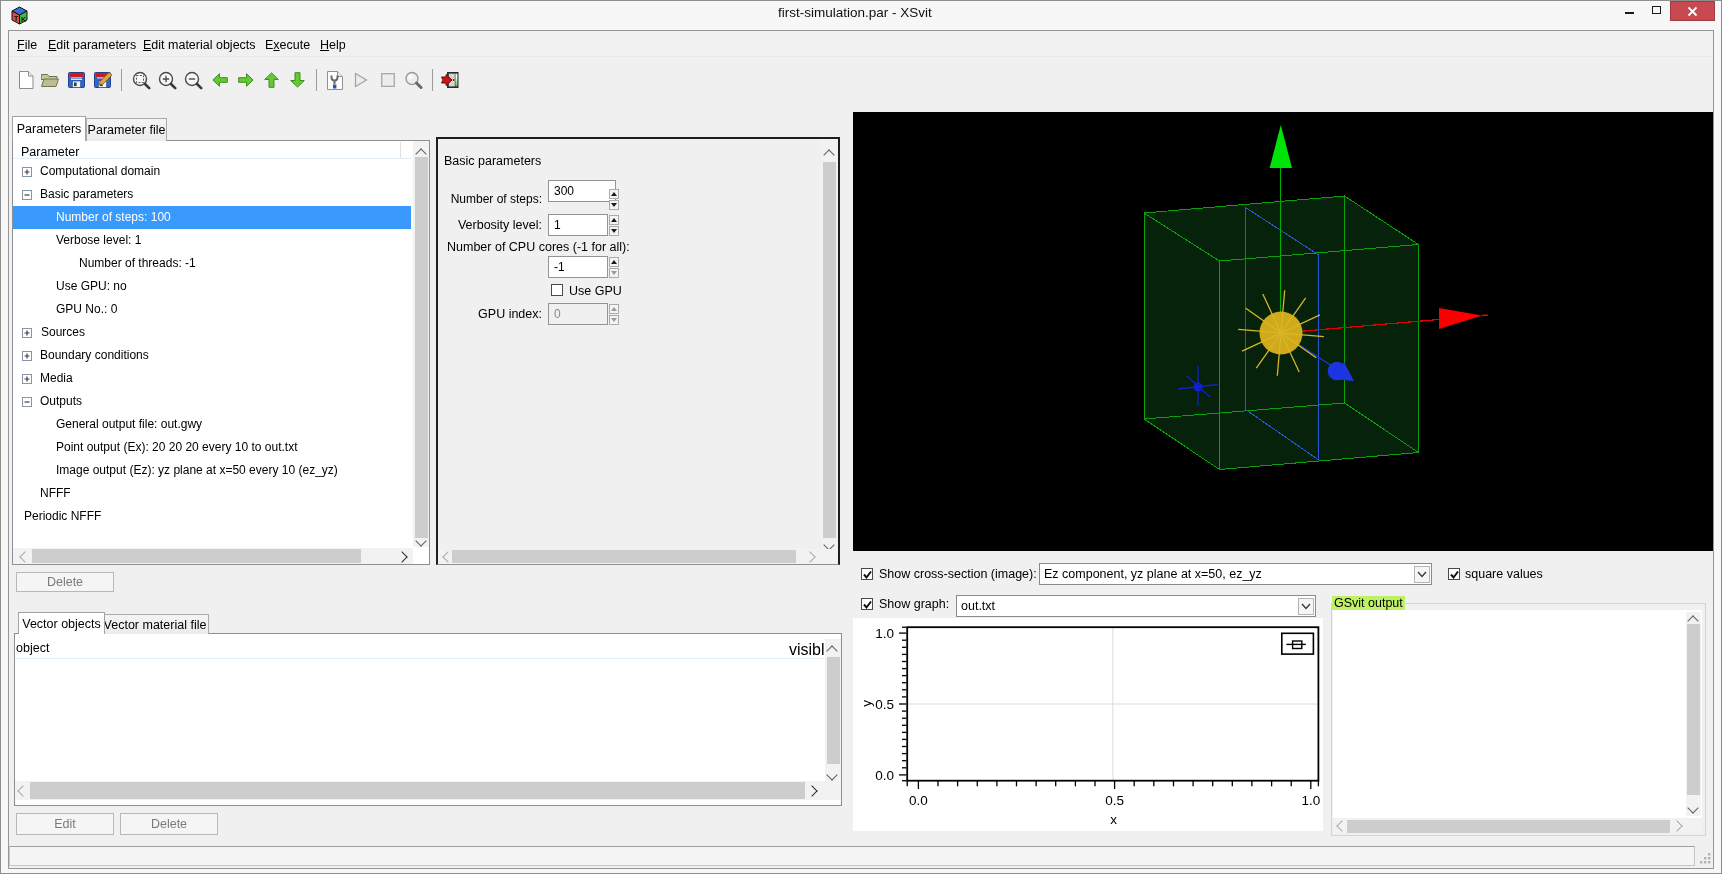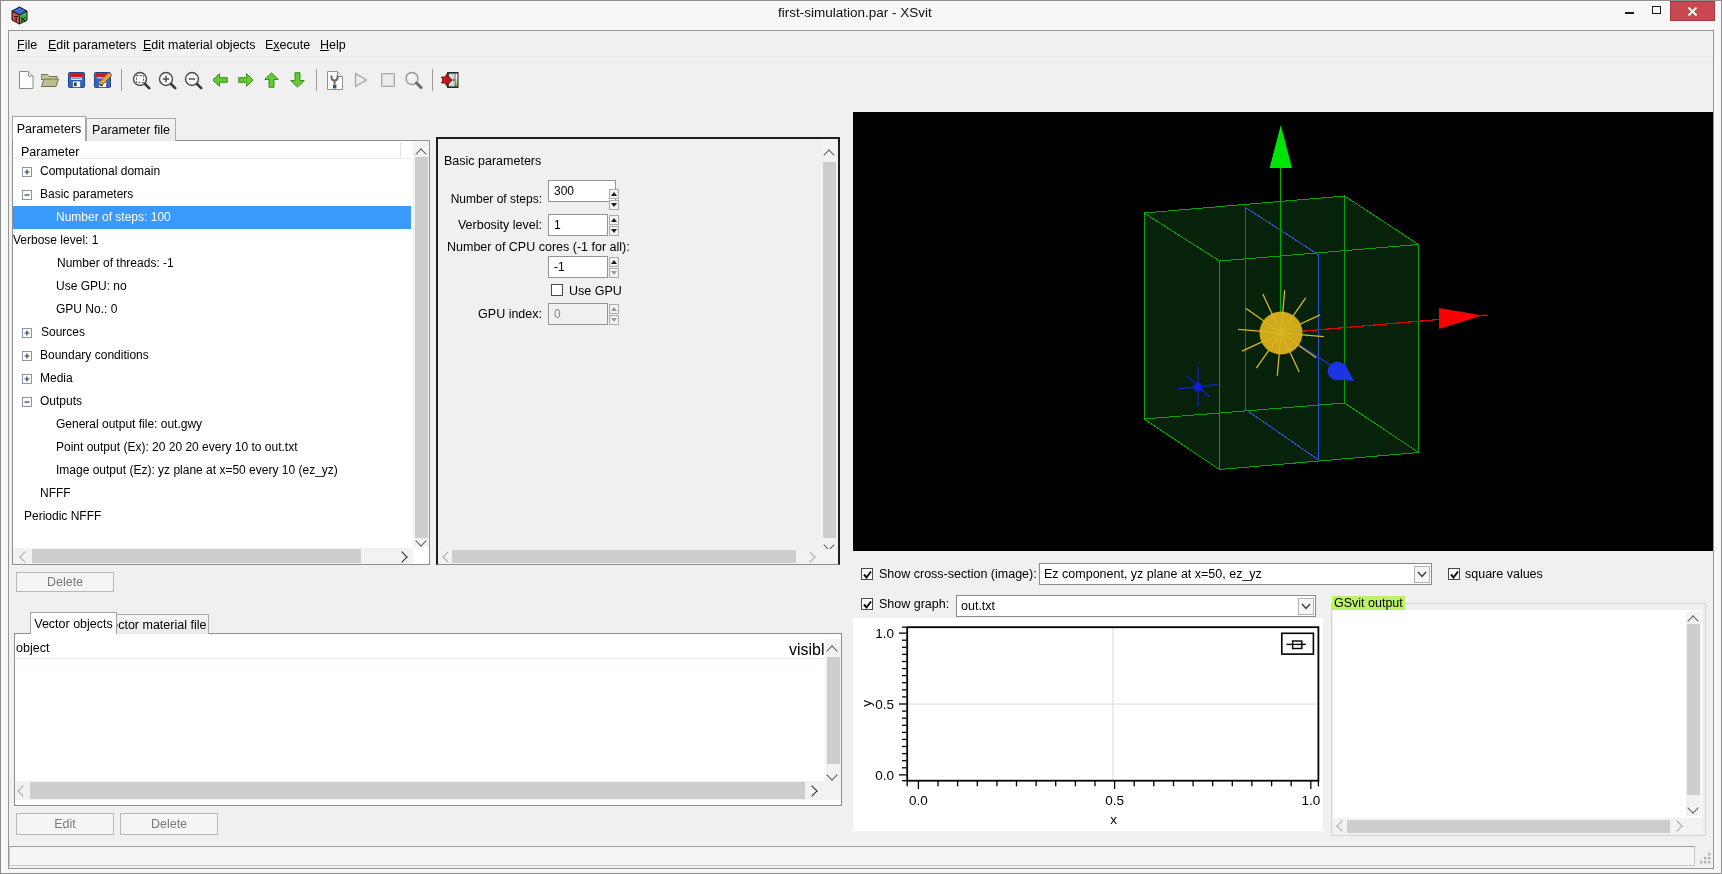--- a/index.html
+++ b/index.html
@@ -151,38 +151,38 @@
         <stop offset="0.3" stop-color="#ffffff"></stop>
         <stop offset="1" stop-color="#6fbc2d"></stop>
       </linearGradient>
 <rect x="15.4" y="3.6" width="2" height="12.8" fill="url(#dg)"></rect>
 <circle cx="13.6" cy="10" r="0.9" fill="#333"></circle>
 <path d="M1.5,7 H6 V4.5 L12,10 L6,15.5 V13 H1.5 L3,10 z" fill="#cc1616" stroke="#6e0c0c" stroke-width="1"></path>
 </svg>
 </div>
 
 <div class="tab-on" style="left:12px;top:116px;width:74px;height:25px">Parameters</div>
-<div class="tab-off" style="left:86px;top:118px;width:90px;height:23px">Parameter file</div>
+<div class="tab-off" style="left:86px;top:118px;width:81px;height:23px">Parameter file</div>
 
 <div class="a" style="left:12px;top:140px;width:418px;height:425px;border:1px solid #8a9097;background:#fff"></div>
 <div class="a" style="left:21px;top:145px;width:380px;height:14px;font-size:12.5px">Parameter</div>
 <div class="a" style="left:400px;top:142px;width:1px;height:17px;background:#e0e0e0"></div>
 <div class="a" style="left:13px;top:158px;width:399px;height:1px;background:#e4eef6"></div>
 <div id="tree">
 <div class="trow" style="top:160px"><svg class="a" style="left:9px;top:7px" width="10" height="10" viewBox="0 0 10 10">
         <rect x="0.5" y="0.5" width="9" height="9" fill="#fff" stroke="#8696a8"></rect>
         <path d="M2.5,5 h5 M5,2.5 v5" stroke="#3c3c3c" stroke-width="1.2"></path>
       </svg><span style="margin-left:27px">Computational domain</span></div>
 <div class="trow" style="top:183px"><svg class="a" style="left:9px;top:7px" width="10" height="10" viewBox="0 0 10 10">
         <rect x="0.5" y="0.5" width="9" height="9" fill="#fff" stroke="#8696a8"></rect>
         <path d="M2.5,5 h5" stroke="#3c3c3c" stroke-width="1.2"></path>
       </svg><span style="margin-left:27px">Basic parameters</span></div>
 <div class="trow" style="top:206px;background:#3a99fc;color:#fff"><span style="margin-left:43px">Number of steps: 100</span></div>
-<div class="trow" style="top:229px"><span style="">Verbose level: 1</span></div>
-<div class="trow" style="top:252px"><span style="margin-left:44px">Number of threads: -1</span></div>
+<div class="trow" style="top:229px"><span style="margin-left:43px">Verbose level: 1</span></div>
+<div class="trow" style="top:252px"><span style="margin-left:66px">Number of threads: -1</span></div>
 <div class="trow" style="top:275px"><span style="margin-left:43px">Use GPU: no</span></div>
 <div class="trow" style="top:298px"><span style="margin-left:43px">GPU No.: 0</span></div>
 <div class="trow" style="top:321px"><svg class="a" style="left:9px;top:7px" width="10" height="10" viewBox="0 0 10 10">
         <rect x="0.5" y="0.5" width="9" height="9" fill="#fff" stroke="#8696a8"></rect>
         <path d="M2.5,5 h5 M5,2.5 v5" stroke="#3c3c3c" stroke-width="1.2"></path>
       </svg><span style="margin-left:28px">Sources</span></div>
 <div class="trow" style="top:344px"><svg class="a" style="left:9px;top:7px" width="10" height="10" viewBox="0 0 10 10">
         <rect x="0.5" y="0.5" width="9" height="9" fill="#fff" stroke="#8696a8"></rect>
         <path d="M2.5,5 h5 M5,2.5 v5" stroke="#3c3c3c" stroke-width="1.2"></path>
       </svg><span style="margin-left:27px">Boundary conditions</span></div>
@@ -412,21 +412,21 @@
 <div class="a" style="left:1686px;top:612px;width:15px;height:204px;background:#f2f2f2"></div>
 <div class="chu a" style="left:1689px;top:617px"></div>
 <div class="thumb a" style="left:1687px;top:624px;width:13px;height:171px"></div>
 <div class="chd a" style="left:1689px;top:804px"></div>
 <div class="a" style="left:1334px;top:819px;width:368px;height:14px;background:#f2f2f2"></div>
 <div class="chl a" style="left:1338px;top:822px;border-color:#aaa"></div>
 <div class="thumb a" style="left:1347px;top:819.5px;width:323px;height:13px"></div>
 <div class="chr a" style="left:1673px;top:822px;border-color:#aaa"></div>
 </div>
 
-<div class="tab-on" style="left:30px;top:612px;width:87px;height:22px">Vector objects</div>
+<div class="tab-on" style="left:18px;top:612px;width:87px;height:22px">Vector objects</div>
 <div class="tab-off" style="left:101px;top:614px;width:108px;height:20px">Vector material file</div>
 <div class="a" style="left:14px;top:633px;width:828px;height:173px;border:1px solid #8f8f8f;background:#fff"></div>
 <div class="a" style="left:16px;top:641px;font-size:12.5px">object</div>
 <div class="a" style="left:789px;top:641px;font-size:16px">visible</div>
 <div class="a" style="left:15px;top:658px;width:810px;height:1px;background:#e4eef6"></div>
 
 <div class="a" style="left:825px;top:639px;width:16px;height:143px;background:#f2f2f2"></div>
 <div class="chu a" style="left:828px;top:647px"></div>
 <div class="thumb a" style="left:826.5px;top:657px;width:13px;height:107px"></div>
 <div class="chd a" style="left:828px;top:771px"></div>

